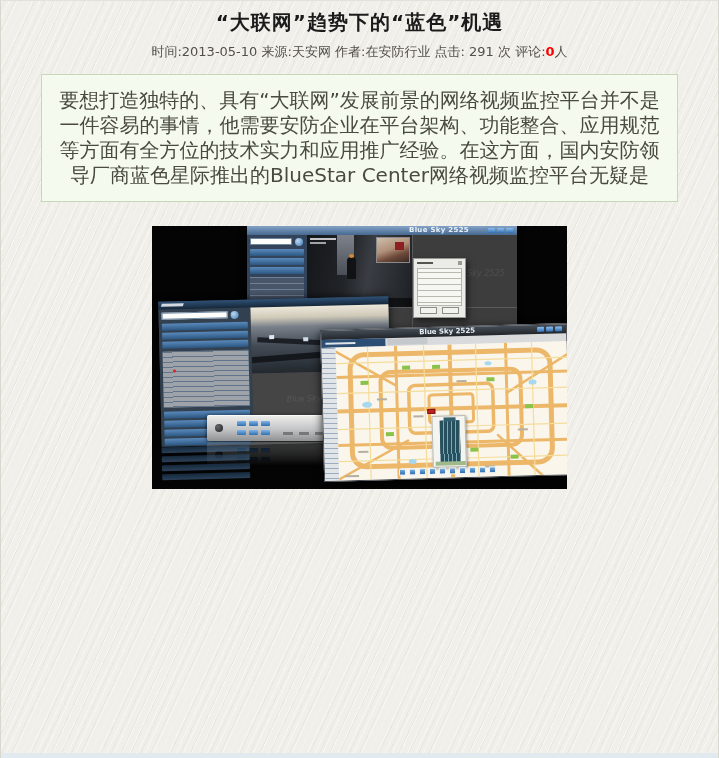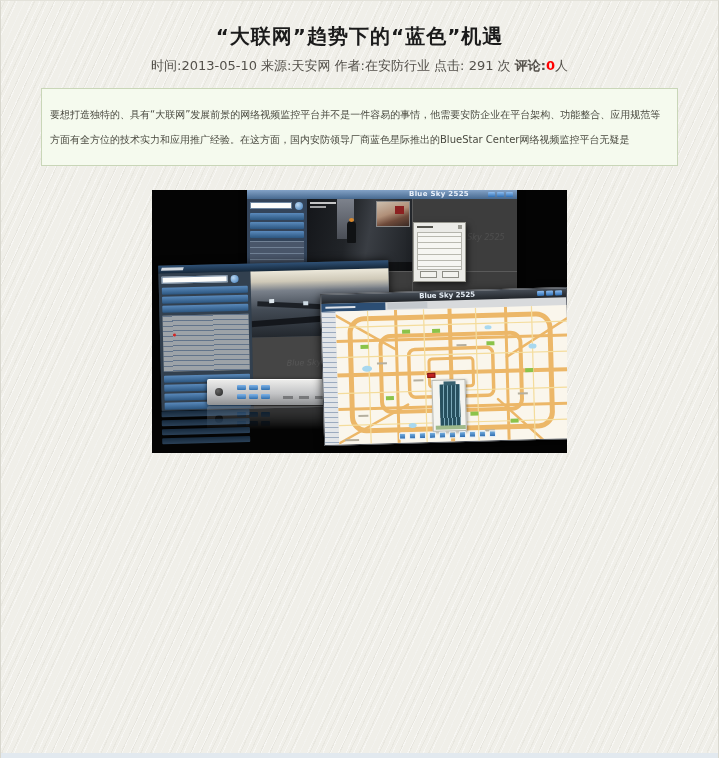--- a/index.html
+++ b/index.html
@@ -6,27 +6,27 @@
   html,body { width:719px; height:758px; overflow:hidden; }
   body { font-family:"DejaVu Sans","Liberation Sans",sans-serif; }
   .page{
     position:relative; width:719px; height:758px; overflow:hidden;
     background-color:#f0efe9;
     background-image:
       repeating-linear-gradient(115deg, rgba(255,255,255,.45) 0px, rgba(255,255,255,.45) 1px, transparent 1px, transparent 7px),
       repeating-linear-gradient(115deg, rgba(205,203,192,.22) 3px, rgba(205,203,192,.22) 4px, transparent 4px, transparent 12px);
     border-left:1px solid #d9d8cf; border-right:1px solid #d9d8cf; border-top:1px solid #e3e2da;
   }
-  .article-title{ padding-top:22px; text-align:center; font-size:20px; font-weight:bold; color:#1b1b1b; letter-spacing:1px;}
+  .article-title{ padding-top:8px; text-align:center; font-size:20px; font-weight:bold; color:#1b1b1b; letter-spacing:1px;}
   .meta{ text-align:center; font-size:13px; color:#53504a; margin-top:7px;}
-  .meta .bold{ font-weight:bold; }
+  .meta .bold{ font-weight:normal; }
   .meta .red{ color:#ff0000; font-weight:bold; }
   .summary{
     margin:13px 40px 0 40px; background:#f5faee; border:1px solid #c9d6b8;
-    padding:13px 8px; font-size:10px; line-height:25px; color:#4a4a40;
+    padding:13px 16px; font-size:20px; line-height:25px; color:#4a4a40;text-align:center;
   }
   .content{ margin:24px 28px 0 28px; font-size:15px; line-height:26px; color:#3a3a33;}
   .content p{ text-indent:2em; margin-bottom:6px; }
   .content .bd{ font-weight:bold; }
   
   .figure{ position:relative; width:415px; height:263px; margin:15px auto 0 auto; background:#040404; overflow:hidden;}
   .figure *{ position:absolute; }
   
   .w1{ left:95px; top:0; width:270px; height:140px; background:#36475c; box-shadow:0 0 6px rgba(0,0,0,.8);}
   .w1 .tbar{ left:0;top:0;right:0;height:9px; background:linear-gradient(#83a2c6,#47698f);}

